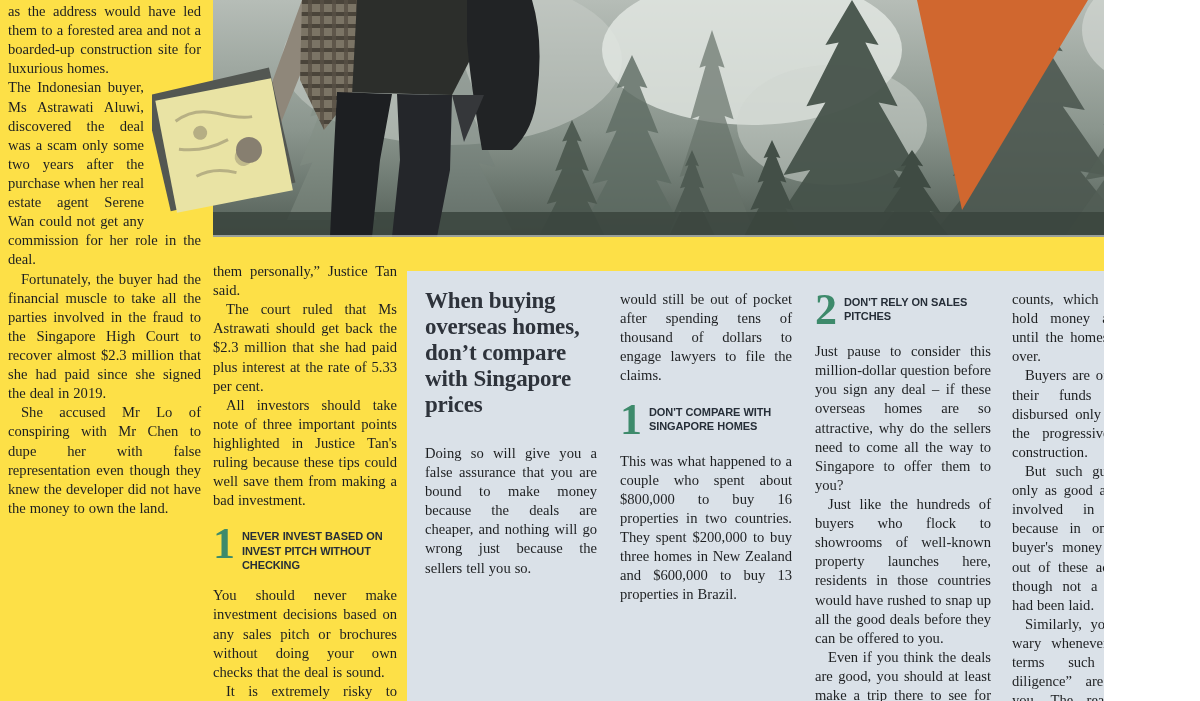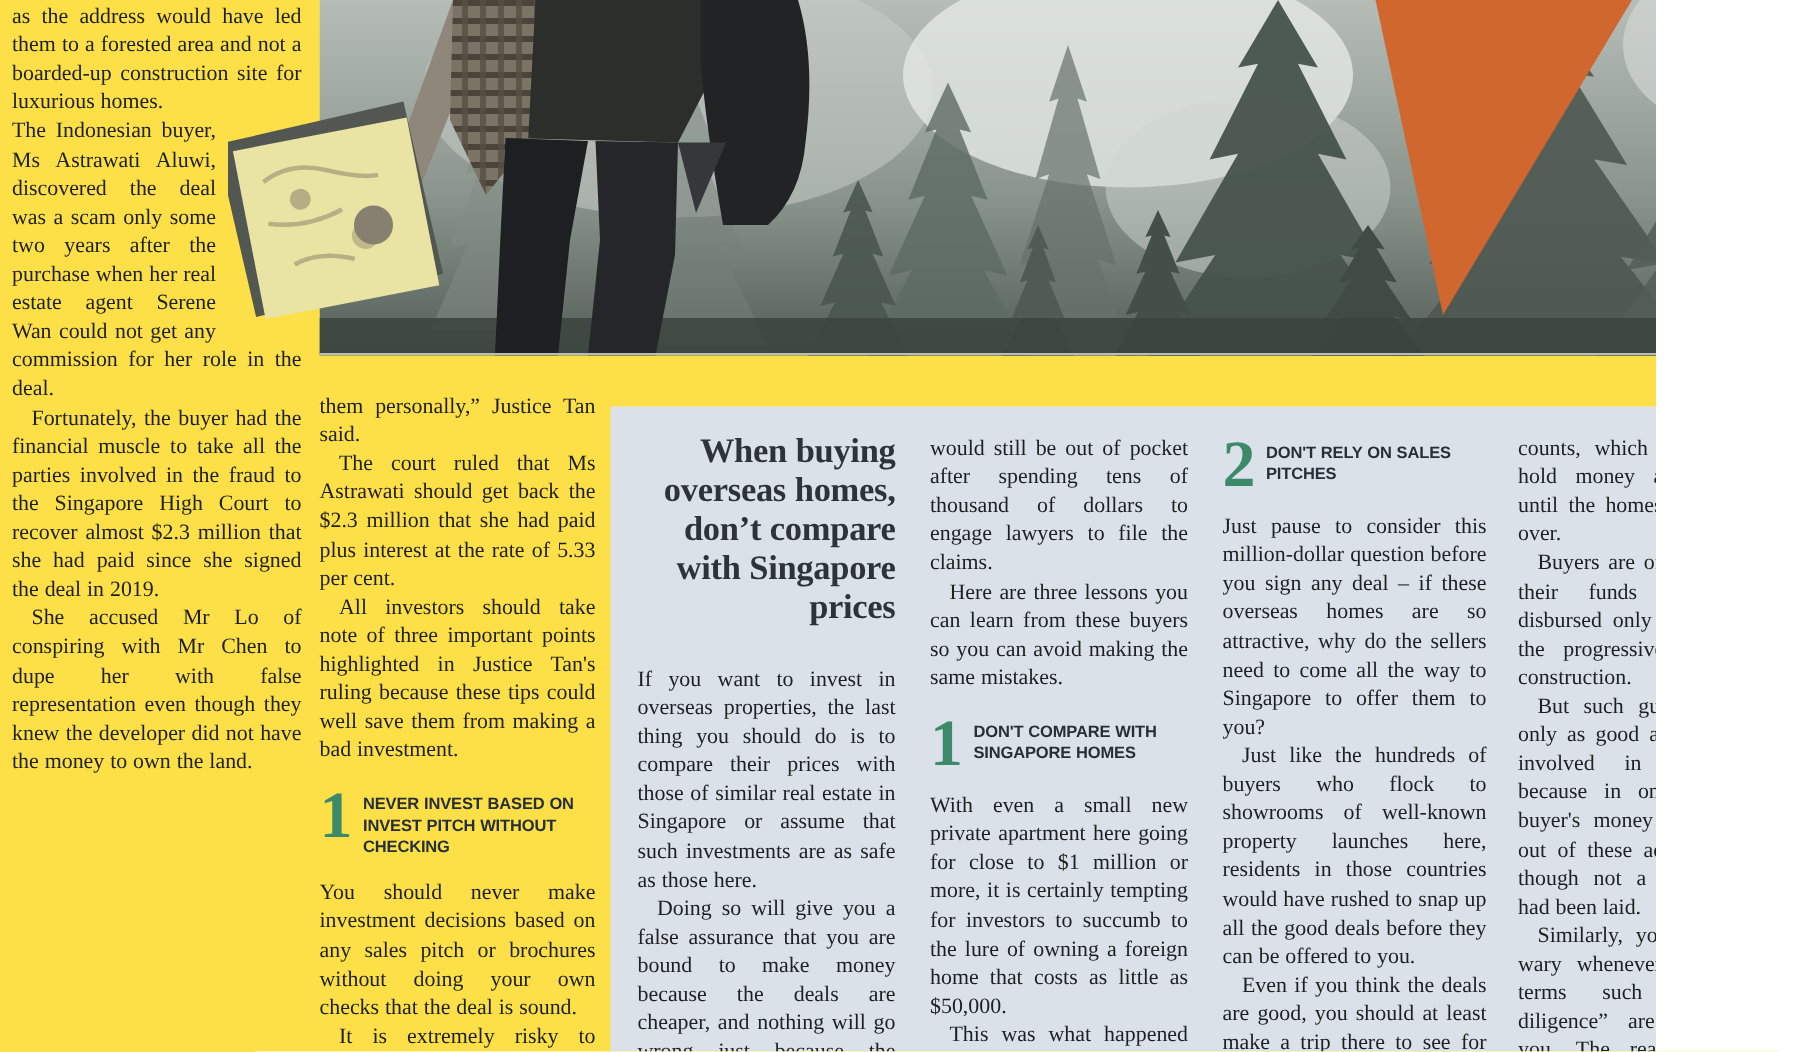--- a/index.html
+++ b/index.html
@@ -11,21 +11,21 @@
   .col p + p{text-indent:13px;}
   #col-left{left:8px;top:2px;width:193px;}
   #col-mid{left:213px;top:262px;width:184px;}
   .map-spacer{float:right;width:50px;height:132px;margin:4px 0 2px 7px;}
   .panel{position:absolute;left:407px;top:271px;width:783px;height:430px;background:#dae1e8;}
   #fcol-a{left:425px;top:288px;width:172px;}
   #fcol-b{left:620px;top:290px;width:172px;}
   #fcol-c{left:815px;top:290px;width:176px;}
   #fcol-d{left:1012px;top:290px;width:170px;}
   .headline{font-size:23px;line-height:1.13;font-weight:bold;color:#2e333b;
-            letter-spacing:-.2px;text-align:right;margin:0 0 26px 0;}
+            letter-spacing:-.2px;text-align:left;margin:0 0 26px 0;}
   .sec{display:flex;align-items:flex-start;margin:16px 0 14px;text-align:left;}
   .sec.first{margin-top:2px;}
   .sec-num{font-family:"Liberation Serif",serif;font-weight:bold;font-size:44px;
            line-height:.82;color:#3d8a6b;margin-right:7px;}
   .sec-title{font-family:"Liberation Sans",sans-serif;font-weight:bold;font-size:11px;
              line-height:1.3;color:#262e38;letter-spacing:-.1px;padding-top:3px;}
   .photo{position:absolute;left:152px;top:0;width:1038px;height:237px;}
 </style>
 </head>
 <body>
@@ -116,33 +116,30 @@
     </div>
     <p>You should never make investment decisions based on any sales pitch or brochures without doing your own checks that the deal is sound.</p>
     <p>It is extremely risky to invest based on mere words because when things go belly up, the sellers would give the excuse that they were merely relaying information prepared by someone else.</p>
 
   </div>
 
   <div class="panel"></div>
 
   <div class="col" id="fcol-a">
     <h2 class="headline">When buying overseas homes, don’t compare with Singapore prices</h2>
-    <p>If you want to invest in overseas properties, the last thing you should do is to compare their prices with those of similar real estate in Singapore or assume that such investments are as safe as those here.</p>
     <p>Doing so will give you a false assurance that you are bound to make money because the deals are cheaper, and nothing will go wrong just because the sellers tell you so.</p>
 
   </div>
 
   <div class="col" id="fcol-b">
     <p>would still be out of pocket after spending tens of thousand of dollars to engage lawyers to file the claims.</p>
-    <p>Here are three lessons you can learn from these buyers so you can avoid making the same mistakes.</p>
     <div class="sec">
       <span class="sec-num">1</span>
       <span class="sec-title">DON'T COMPARE WITH SINGAPORE HOMES</span>
     </div>
-    <p>With even a small new private apartment here going for close to $1 million or more, it is certainly tempting for investors to succumb to the lure of owning a foreign home that costs as little as $50,000.</p>
     <p>This was what happened to a couple who spent about $800,000 to buy 16 properties in two countries. They spent $200,000 to buy three homes in New Zealand and $600,000 to buy 13 properties in Brazil.</p>
 
   </div>
 
   <div class="col" id="fcol-c">
     <div class="sec first">
       <span class="sec-num">2</span>
       <span class="sec-title">DON'T RELY ON SALES PITCHES</span>
     </div>
     <p>Just pause to consider this million-dollar question before you sign any deal – if these overseas homes are so attractive, why do the sellers need to come all the way to Singapore to offer them to you?</p>

